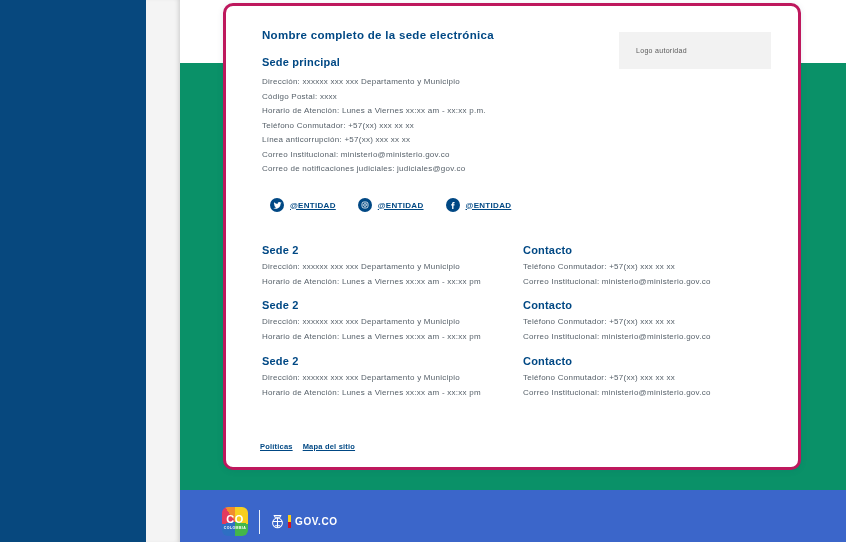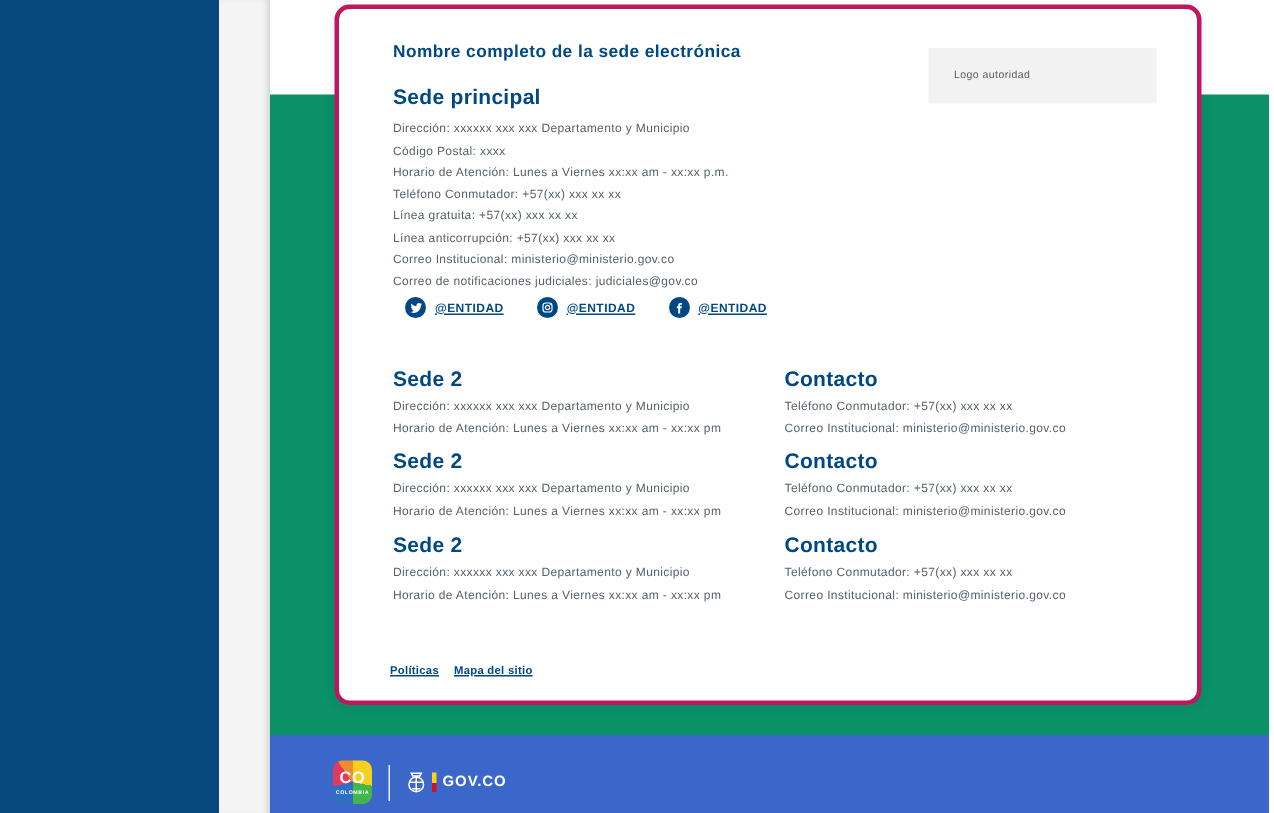--- a/index.html
+++ b/index.html
@@ -68,21 +68,21 @@
     font-size: 11.5px; font-weight: bold; color: #004884; letter-spacing: 0.3px;
   }
   .logo-box {
     position: absolute; left: 393px; top: 26px; width: 152px; height: 37px;
     background: #f2f2f2;
     display: flex; align-items: center;
     padding-left: 17px;
     font-size: 7px; color: #5a5a5a; letter-spacing: 0.3px;
   }
   .sede-heading {
-    font-size: 14px; font-weight: bold; color: #004884; letter-spacing: 0.2px;
+    font-size: 11px; font-weight: bold; color: #004884; letter-spacing: 0.2px;
     margin-bottom: 4px;
   }
   .line {
     font-size: 8px; color: #57616a; letter-spacing: 0.25px; line-height: 14.5px;
     white-space: nowrap;
   }
   .sede-principal { position: absolute; left: 36px; top: 50px; }
   .sede-principal .sede-heading { margin-bottom: 7px; }
 
   .social-row {
@@ -129,21 +129,20 @@
   <div class="logo-box">
     <span>Logo autoridad</span>
   </div>
 
   <div class="sede-principal">
     <div class="sede-heading">Sede principal</div>
     <div class="line">Dirección: xxxxxx xxx xxx Departamento y Municipio</div>
     <div class="line">Código Postal: xxxx</div>
     <div class="line">Horario de Atención: Lunes a Viernes xx:xx am - xx:xx p.m.</div>
     <div class="line">Teléfono Conmutador: +57(xx) xxx xx xx</div>
-    <div class="line">Línea gratuita: +57(xx) xxx xx xx</div>
     <div class="line">Línea anticorrupción: +57(xx) xxx xx xx</div>
     <div class="line">Correo Institucional: ministerio@ministerio.gov.co</div>
     <div class="line">Correo de notificaciones judiciales: judiciales@gov.co</div>
   </div>
 
   <div class="social-row">
     <a class="social-item">
       <span class="social-circle">
         <svg width="9" height="9" viewBox="0 0 24 24">
             <path fill="#ffffff" d="M23.44 4.83c-.8.37-1.66.62-2.56.73a4.5 4.5 0 0 0 1.97-2.48c-.87.52-1.83.9-2.85 1.1a4.48 4.48 0 0 0-7.64 4.09A12.72 12.72 0 0 1 3.12 3.6a4.48 4.48 0 0 0 1.39 5.98 4.44 4.44 0 0 1-2.03-.56v.06a4.48 4.48 0 0 0 3.6 4.39c-.67.18-1.37.21-2.03.08a4.49 4.49 0 0 0 4.19 3.11A8.99 8.99 0 0 1 1.6 18.5c-.36 0-.72-.02-1.07-.06a12.68 12.68 0 0 0 6.87 2.01c8.24 0 12.75-6.83 12.75-12.75l-.01-.58a9.1 9.1 0 0 0 2.3-2.29z"></path>

